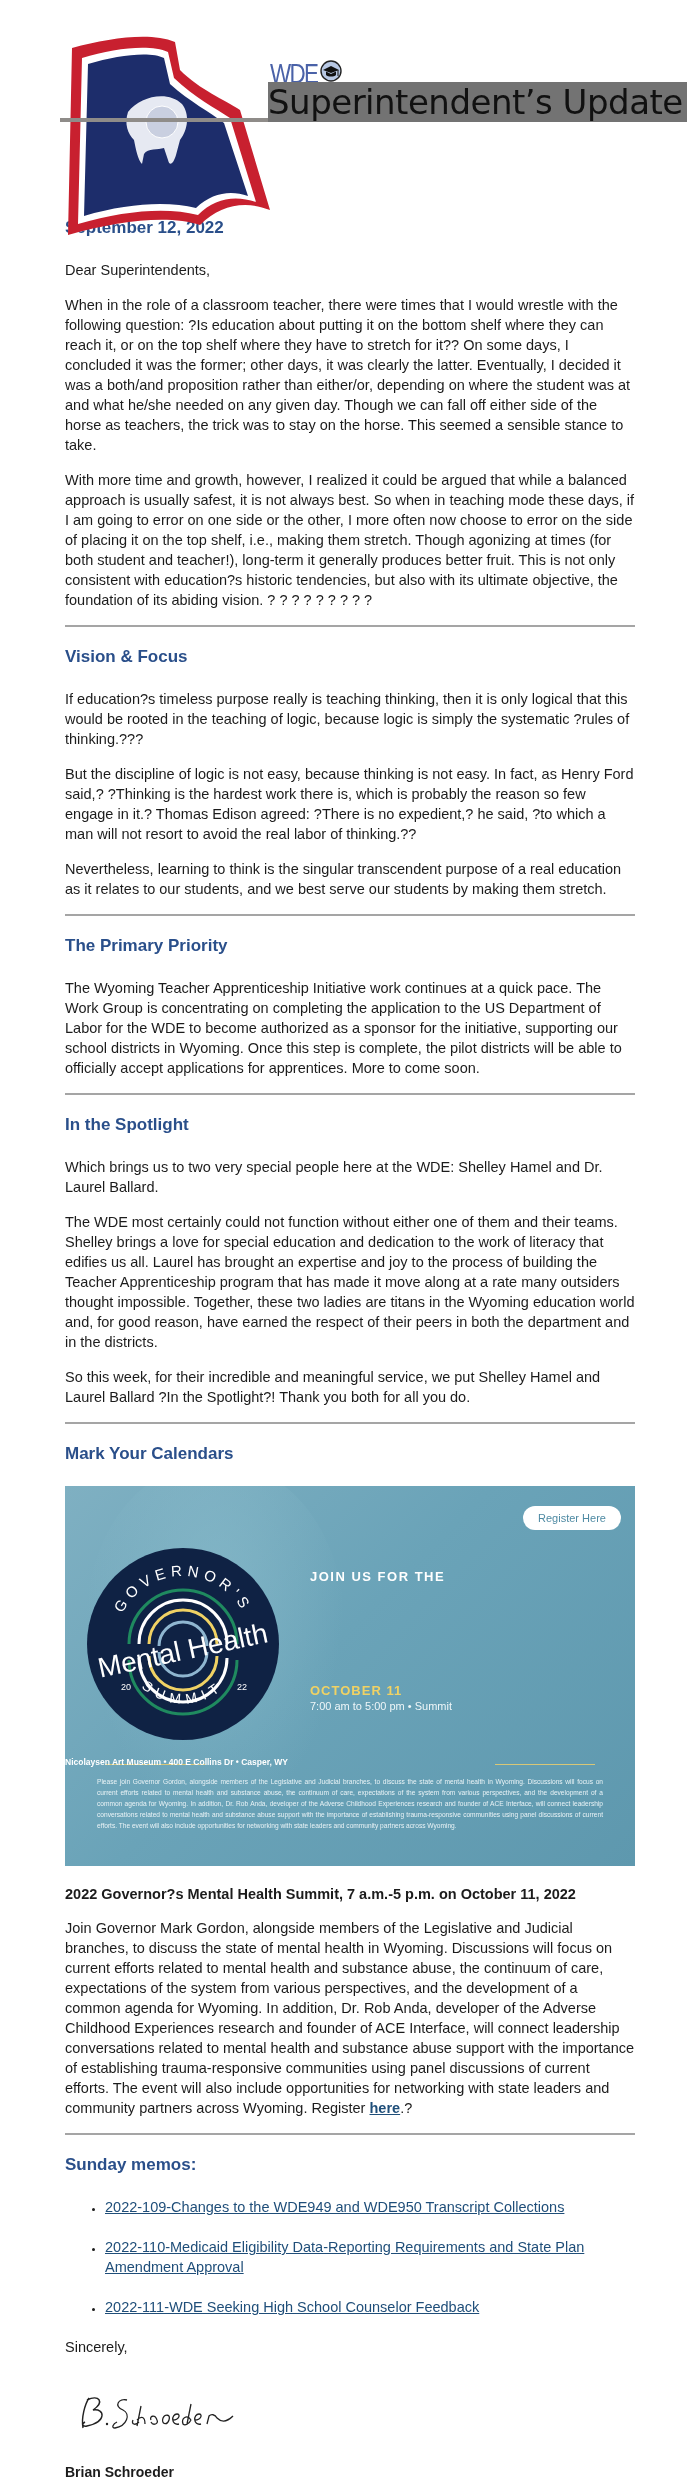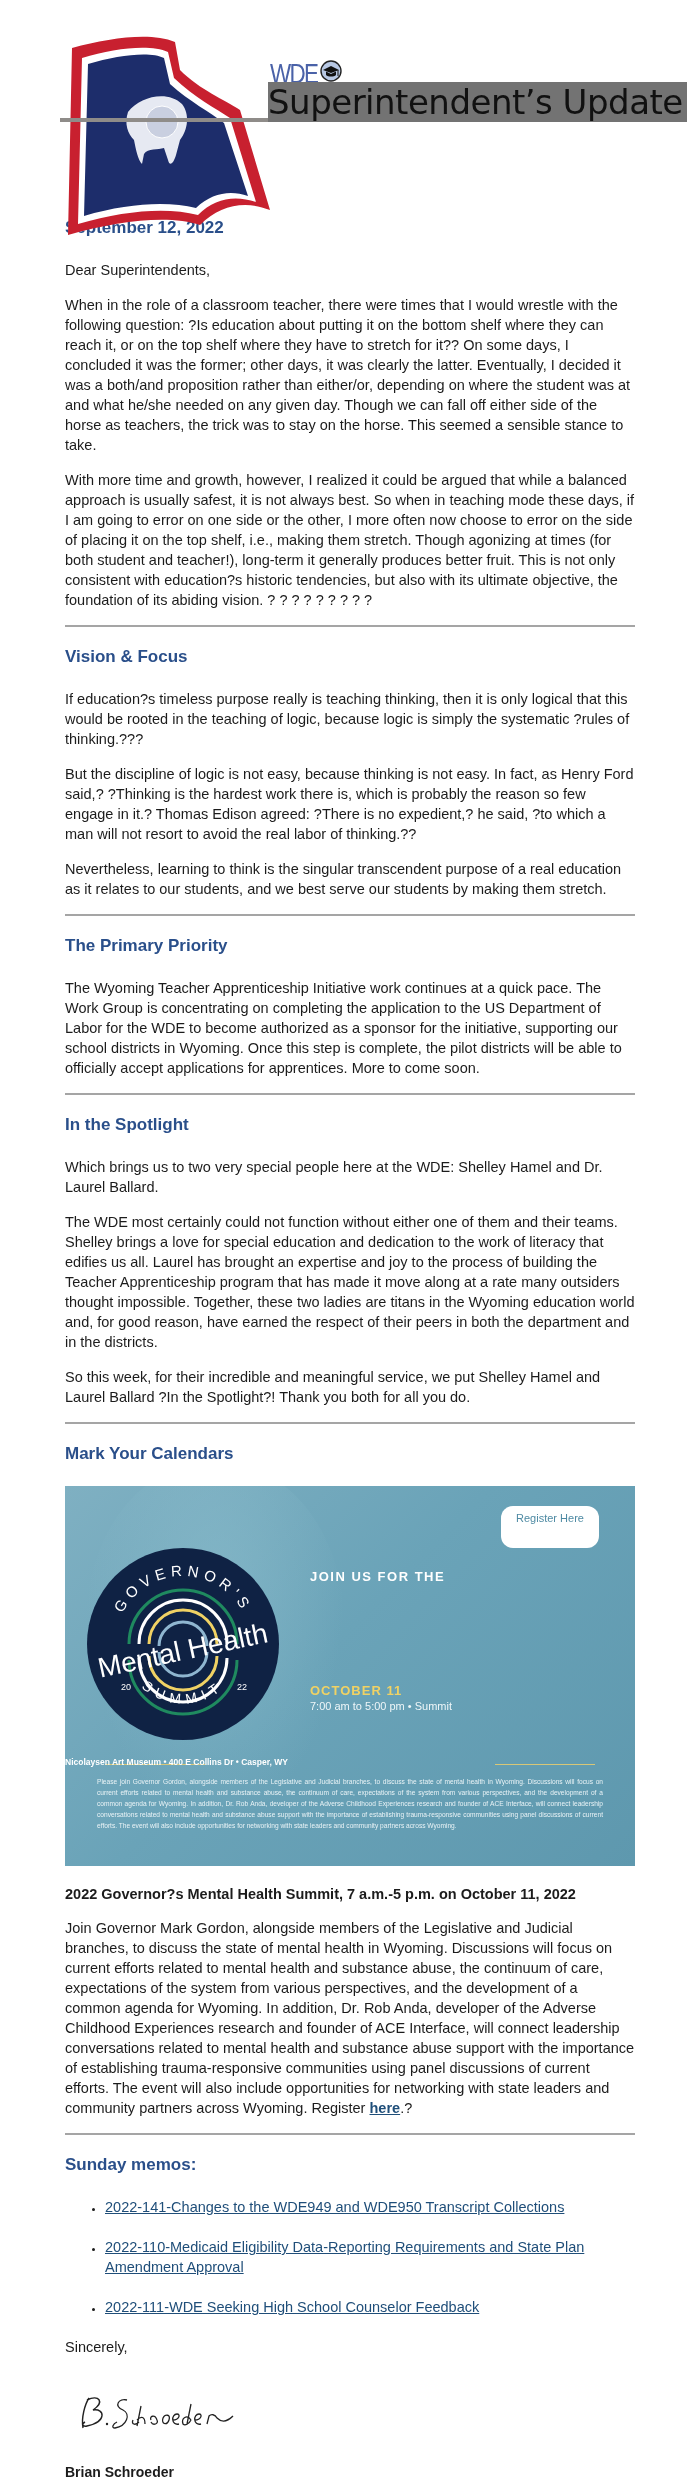--- a/index.html
+++ b/index.html
@@ -10,21 +10,21 @@
   .wde { position: absolute; left: 270px; top: 58px; font-family: "Liberation Sans", sans-serif; font-size: 28px; color: #4a62a8; letter-spacing: -2px; font-weight: normal; transform: scaleX(0.8); transform-origin: left; }
   .cap-icon { position: absolute; left: 320px; top: 60px; width: 22px; height: 22px; }
   .title { position: absolute; left: 268px; top: 82px; font-family: "DejaVu Sans", sans-serif; font-size: 34px; color: #111; white-space: nowrap; letter-spacing: -0.5px; background: #737373; padding: 0 4px 0 0; line-height: 40px; z-index: 2; }
   .content { padding: 0 65px 0 65px; }
   .date { text-align: left; color: #2a4f8a; font-weight: bold; font-size: 17px; margin-top: 8px; margin-bottom: 22px; }
   p { font-size: 14.5px; line-height: 20px; margin: 0 0 15px 0; color: #1c1c1c; }
   hr.sep { border: 0; border-top: 2px solid #a5a5a5; margin: 8px 0 20px 0; }
   h2 { color: #2a4f8a; font-size: 17px; font-weight: bold; margin: 0 0 22px 0; }
   .banner { position: relative; width: 570px; height: 380px; background: linear-gradient(135deg, #7fb0c2 0%, #6aa3b8 45%, #5e98ae 100%); margin: 0 0 18px 0; overflow: hidden; }
   .banner-photo { position: absolute; left: 20px; top: -20px; width: 260px; height: 360px; border-radius: 45% 45% 30% 30%; background: radial-gradient(ellipse at 50% 35%, rgba(140,190,205,0.55), rgba(95,150,172,0.0) 70%); }
-  .register-btn { position: absolute; right: 36px; top: 20px; width: 98px; height: 42px; border-radius: 12px; background: #ffffff; color: #4e8aa3; font-size: 11px; text-align: center; line-height: 24px; }
+  .register-btn { position: absolute; right: 14px; top: 20px; width: 98px; height: 24px; border-radius: 12px; background: #ffffff; color: #4e8aa3; font-size: 11px; text-align: center; line-height: 24px; }
   .badge { position: absolute; left: 22px; top: 62px; width: 192px; height: 192px; border-radius: 50%; background: #0f2244; }
   .badge svg { position: absolute; left: 0; top: 0; }
   .join { position: absolute; left: 245px; top: 83px; font-size: 13px; font-weight: bold; color: #ffffff; letter-spacing: 1.5px; }
   .summit-title { position: absolute; left: 243px; top: 101px; font-size: 26px; font-weight: bold; color: #0f2244; line-height: 29px; width: 300px; }
   .oct { position: absolute; left: 245px; top: 197px; font-size: 13px; font-weight: bold; color: #f0d264; letter-spacing: 1px; }
   .time { position: absolute; left: 245px; top: 214px; font-size: 11px; color: #eef6f8; }
   .venue-line { position: absolute; top: 278px; height: 1px; background: #d8c777; }
   .venue { position: absolute; left: 0; width: 570px; top: 271px; text-align: left; font-size: 8.5px; font-weight: bold; color: #ffffff; }
   .banner-desc { position: absolute; left: 32px; right: 32px; top: 290px; font-size: 6.6px; line-height: 11px; color: #e9f3f6; text-align: justify; }
   .event-title { font-weight: bold; font-size: 14.5px; margin: 0 0 14px 0; }
@@ -131,21 +131,21 @@
   <p class="event-title">2022 Governor?s Mental Health Summit, 7 a.m.-5 p.m. on October 11, 2022</p>
   <p>
     <span>Join Governor Mark Gordon, alongside members of the Legislative and Judicial branches, to discuss the state of mental health in Wyoming. Discussions will focus on current efforts related to mental health and substance abuse, the continuum of care, expectations of the system from various perspectives, and the development of a common agenda for Wyoming. In addition, Dr. Rob Anda, developer of the Adverse Childhood Experiences research and founder of ACE Interface, will connect leadership conversations related to mental health and substance abuse support with the importance of establishing trauma-responsive communities using panel discussions of current efforts. The event will also include opportunities for networking with state leaders and community partners across Wyoming.</span>
     <span>Register </span><a class="here" href="#">here</a><span>.?</span>
   </p>
 
   <hr class="sep">
 
   <h2>Sunday memos:</h2>
   <ul class="memos">
-    <li><a class="link" href="#">2022-141-Changes to the WDE949 and WDE950 Transcript Collections</a></li>
+    <li><a class="link" href="#">2022-109-Changes to the WDE949 and WDE950 Transcript Collections</a></li>
     <li><a class="link" href="#">2022-110-Medicaid Eligibility Data-Reporting Requirements and State Plan Amendment Approval</a></li>
     <li><a class="link" href="#">2022-111-WDE Seeking High School Counselor Feedback</a></li>
   </ul>
 
   <p>Sincerely,</p>
   <svg class="signature" width="200" height="50" viewBox="0 0 200 50">
     <path d="M10 38 C8 28, 12 14, 16 8 M14 10 C26 4, 32 12, 20 20 C32 18, 34 32, 14 36 C10 37, 8 34, 12 32" fill="none" stroke="#222" stroke-width="1.4"></path>
     <circle cx="34" cy="34" r="1.2" fill="#222"></circle>
     <path d="M54 10 C46 8, 40 16, 50 20 C58 24, 54 36, 42 38 C38 38, 40 34, 44 32 M60 30 C58 34, 62 36, 66 32 M68 16 L64 36 M64 30 C68 26, 72 26, 72 34 M78 30 C76 26, 82 24, 84 30 C86 34, 80 36, 78 32 M90 28 C88 34, 94 36, 96 30 C98 24, 92 24, 90 28 M100 30 C106 30, 108 24, 104 24 C98 24, 98 36, 106 34 M118 14 L114 34 M118 30 C114 24, 108 28, 110 34 C112 36, 116 34, 118 30 M122 30 C128 30, 130 24, 126 24 C120 24, 120 36, 128 34 M134 34 L136 26 C138 24, 142 24, 144 28 C150 34, 156 30, 160 26" fill="none" stroke="#222" stroke-width="1.3"></path>
   </svg>

